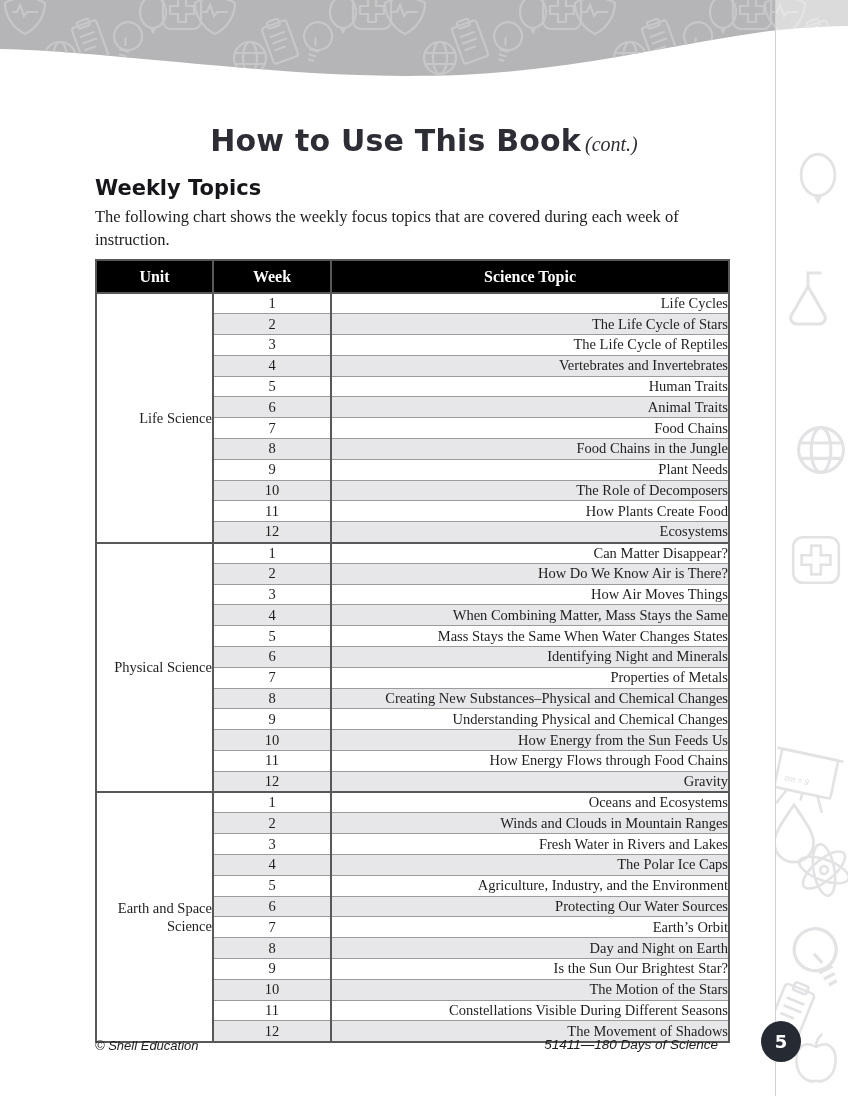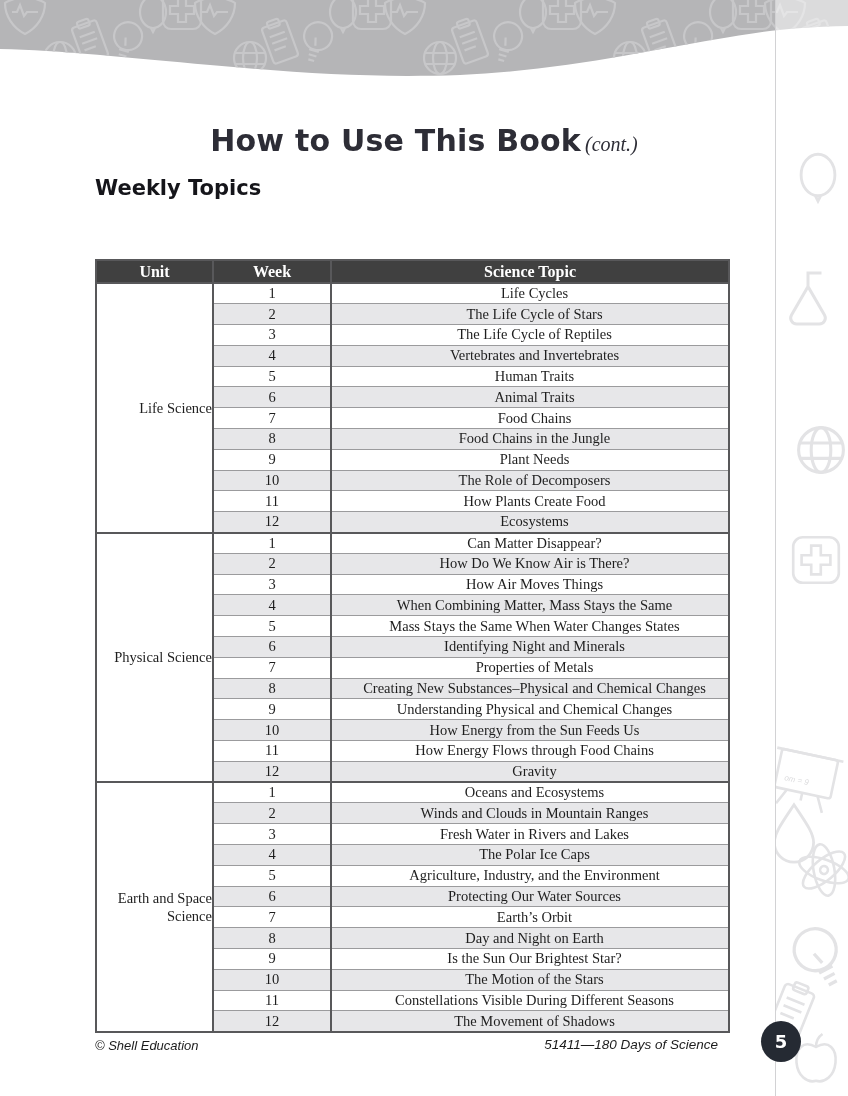--- a/index.html
+++ b/index.html
@@ -43,38 +43,38 @@
   
   #tbl-wrap { position:absolute; top:259px; left:95px; }
   table {
     border-collapse:collapse; table-layout:fixed; width:633px;
     border:2px solid #58585a;
   }
   col.c-unit  { width:117px; }
   col.c-week  { width:118px; }
   col.c-topic { width:398px; }
   th {
-    height:23px; background:#404040; color:#ffffff;
+    height:33px; background:#000000; color:#ffffff;
     font-family:"Liberation Serif", serif; font-weight:bold; font-size:16px;
     border:2px solid #58585a; text-align:center; vertical-align:middle;
   }
   td {
     height:20.8px; font-size:14.5px; vertical-align:middle;
     border-left:2px solid #58585a; border-top:1px solid #9b9b9d;
     background:#ffffff; overflow:hidden; white-space:nowrap;
   }
   tr.alt td { background:#e7e7e9; }
   tr.block-start td { border-top:2px solid #58585a; }
   td.unit-cell {
     background:#ffffff !important; text-align:right;
     white-space:normal; line-height:1.25; font-size:14.5px;
     border-top:2px solid #58585a;
   }
   td.week-cell  { text-align:center; }
-  td.topic-cell { text-align:center; padding-left:9px; }
+  td.topic-cell { text-align:right; padding-left:9px; }
   
   .footer-left {
     position:absolute; top:1038px; left:95px;
     font-family:Liberation Sans, sans-serif; font-style:italic;
     font-size:13px; color:#1c1c1c;
   }
   .footer-right {
     position:absolute; top:1037px; right:130px;
     font-family:"Liberation Sans", sans-serif; font-style:italic;
     font-size:13.5px; color:#1c1c1c;
@@ -192,20 +192,21 @@
       <text x="8" y="780" transform="rotate(12 8 780)" font-size="8" fill="#dcdcde" font-family="Liberation Sans, sans-serif" font-style="italic">om = 9</text>
     </svg>
   </div>
 
   <div class="title-row">
     <span class="title-main">How to Use This Book</span>
     <span class="title-suffix">(cont.)</span>
   </div>
 
   <div class="section-heading">Weekly Topics</div>
+  <p class="intro">The following chart shows the weekly focus topics that are covered during each week of instruction.</p>
 
   <div id="tbl-wrap">
     <table>
       <colgroup>
         <col class="c-unit">
           <col class="c-week">
           <col class="c-topic">
       </colgroup>
       <thead>
         <tr>

